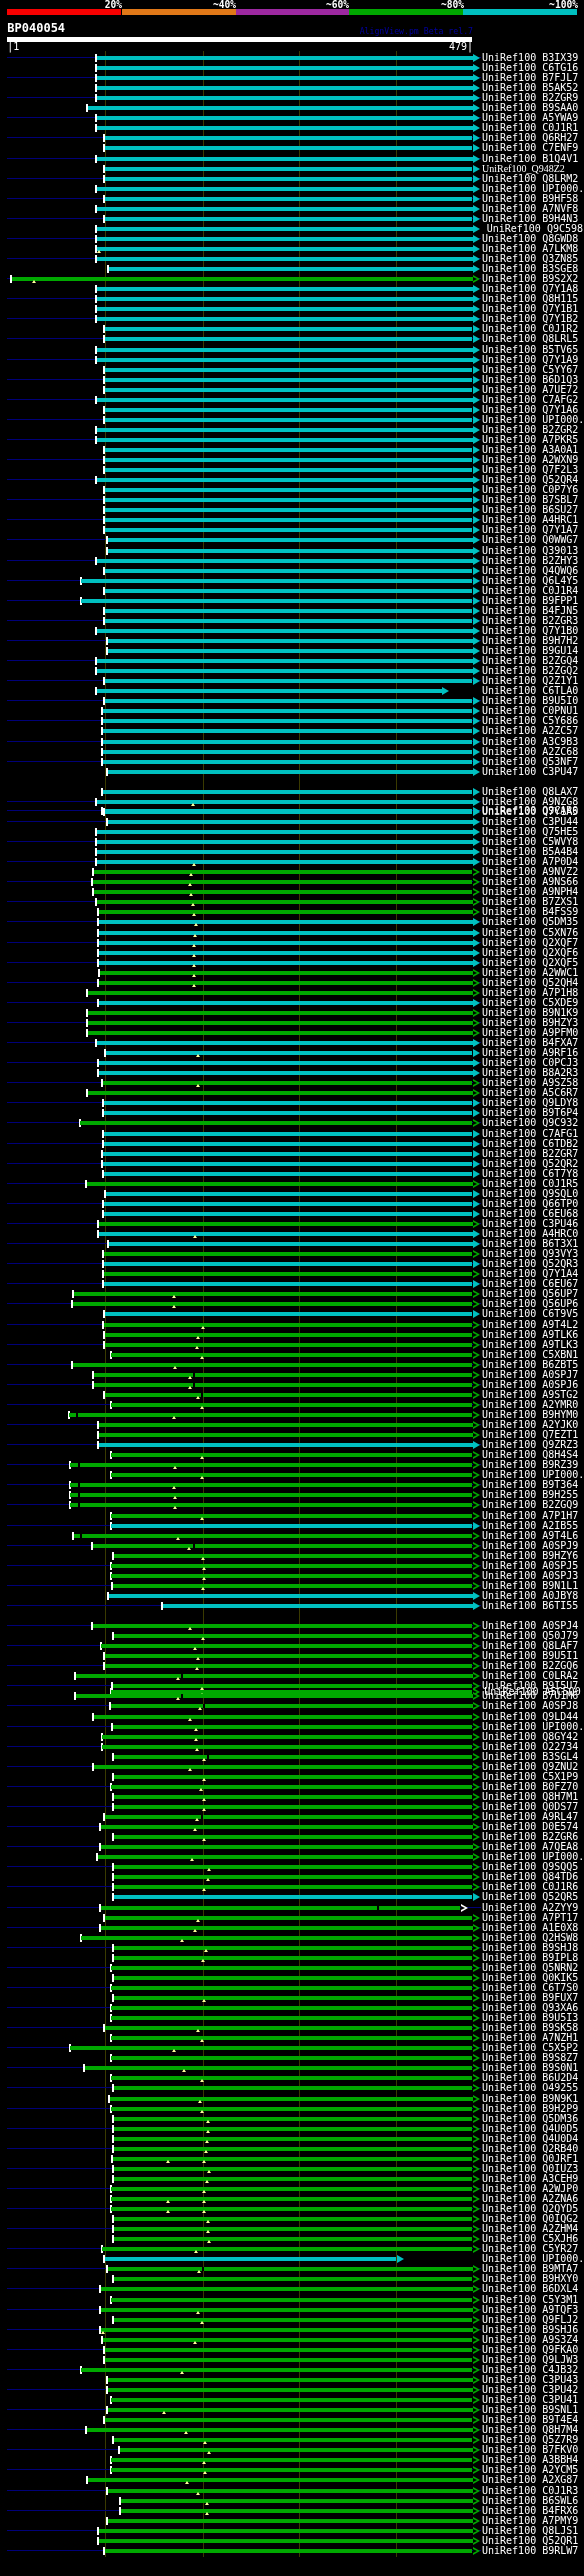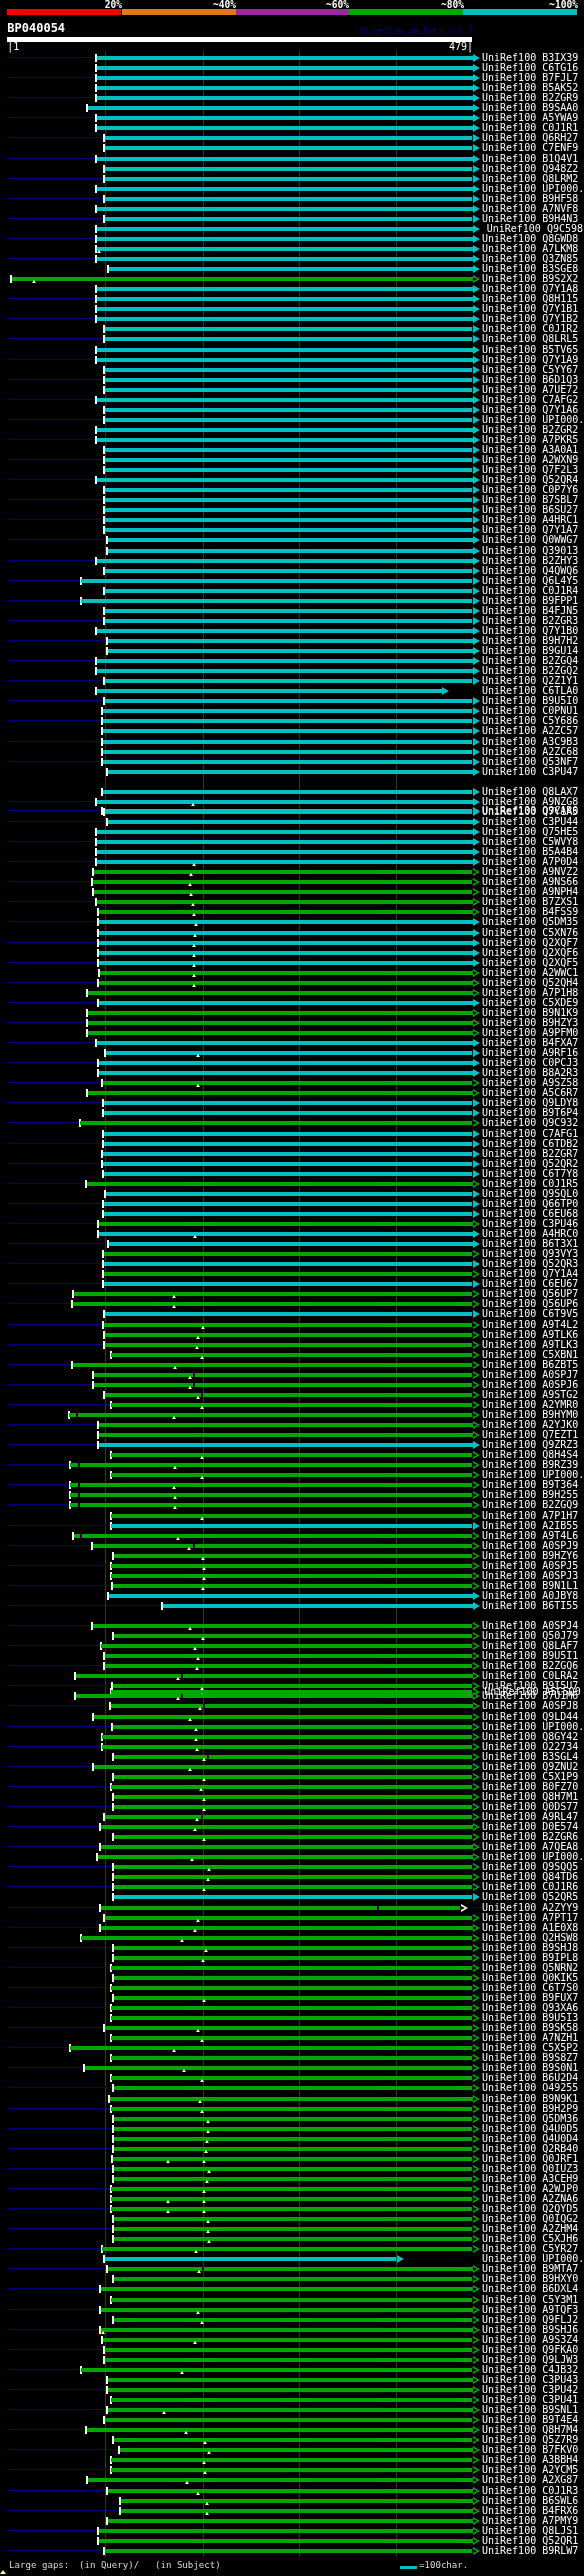--- a/index.html
+++ b/index.html
@@ -138,21 +138,21 @@
         <div class="arrow" style="left: 473px; border-left: 7.3px solid rgb(0, 192, 192);"></div>
         <div class="rowlabel">UniRef100_C7ENF9</div>
       </div>
       <div class="row" style="top: 101px;">
         <div class="underlay" style="background: rgb(0, 0, 120);"></div>
         <div class="tick" style="left: 95px;"></div>
         <div class="bar" style="left: 97px; width: 376px; background: rgb(0, 192, 192);"></div>
         <div class="arrow" style="left: 473px; border-left: 7.3px solid rgb(0, 192, 192);"></div>
         <div class="rowlabel">UniRef100_B1Q4V1</div>
       </div>
-      <div class="row" style="top: 111px;">
+      <div class="row" style="top: 111px; font-family: Liberation Serif, serif;">
         <div class="tick" style="left: 103px;"></div>
         <div class="bar" style="left: 105px; width: 367px; background: rgb(0, 192, 192);"></div>
         <div class="arrow" style="left: 473px; border-left: 7.3px solid rgb(0, 192, 192);"></div>
         <div class="rowlabel">UniRef100_Q948Z2</div>
       </div>
       <div class="row" style="top: 121px;">
         <div class="underlay" style="background: rgb(0, 0, 120);"></div>
         <div class="tick" style="left: 103px;"></div>
         <div class="bar" style="left: 105px; width: 367px; background: rgb(0, 192, 192);"></div>
         <div class="arrow" style="left: 473px; border-left: 7.3px solid rgb(0, 192, 192);"></div>
@@ -1959,23 +1959,14 @@
       <div class="row" style="top: 2493px;">
         <div class="underlay" style="background: rgb(0, 0, 120);"></div>
         <div class="tick" style="left: 103px;"></div>
         <div class="bar" style="left: 105px; width: 367px; background: rgb(0, 168, 0);"></div>
         <div class="arrow" style="left: 473px; border-left: 7.3px solid rgb(0, 168, 0);"></div>
         <div class="arrow-in" style="left: 473px;"></div>
         <div class="rowlabel">UniRef100_B9RLW7</div>
       </div>
     </div>
 
-  <div id="footer">
-    <span class="ftxt" id="f-label">Large gaps:</span>
-    <span id="f-qgap-icon" style="border-bottom: 4.6px solid rgb(255, 255, 156);"></span>
-    <span class="ftxt" id="f-query">(in Query)/</span>
-    <span id="f-sgap-icon" style="background: rgb(0, 192, 192);"></span>
-    <span class="ftxt" id="f-subject">(in Subject)</span>
-    <span id="f-swatch" style="background: rgb(0, 192, 192);"></span>
-    <span class="ftxt" id="f-legend">=100char.</span>
-  </div>
 </div>
 
 
 </body></html>

